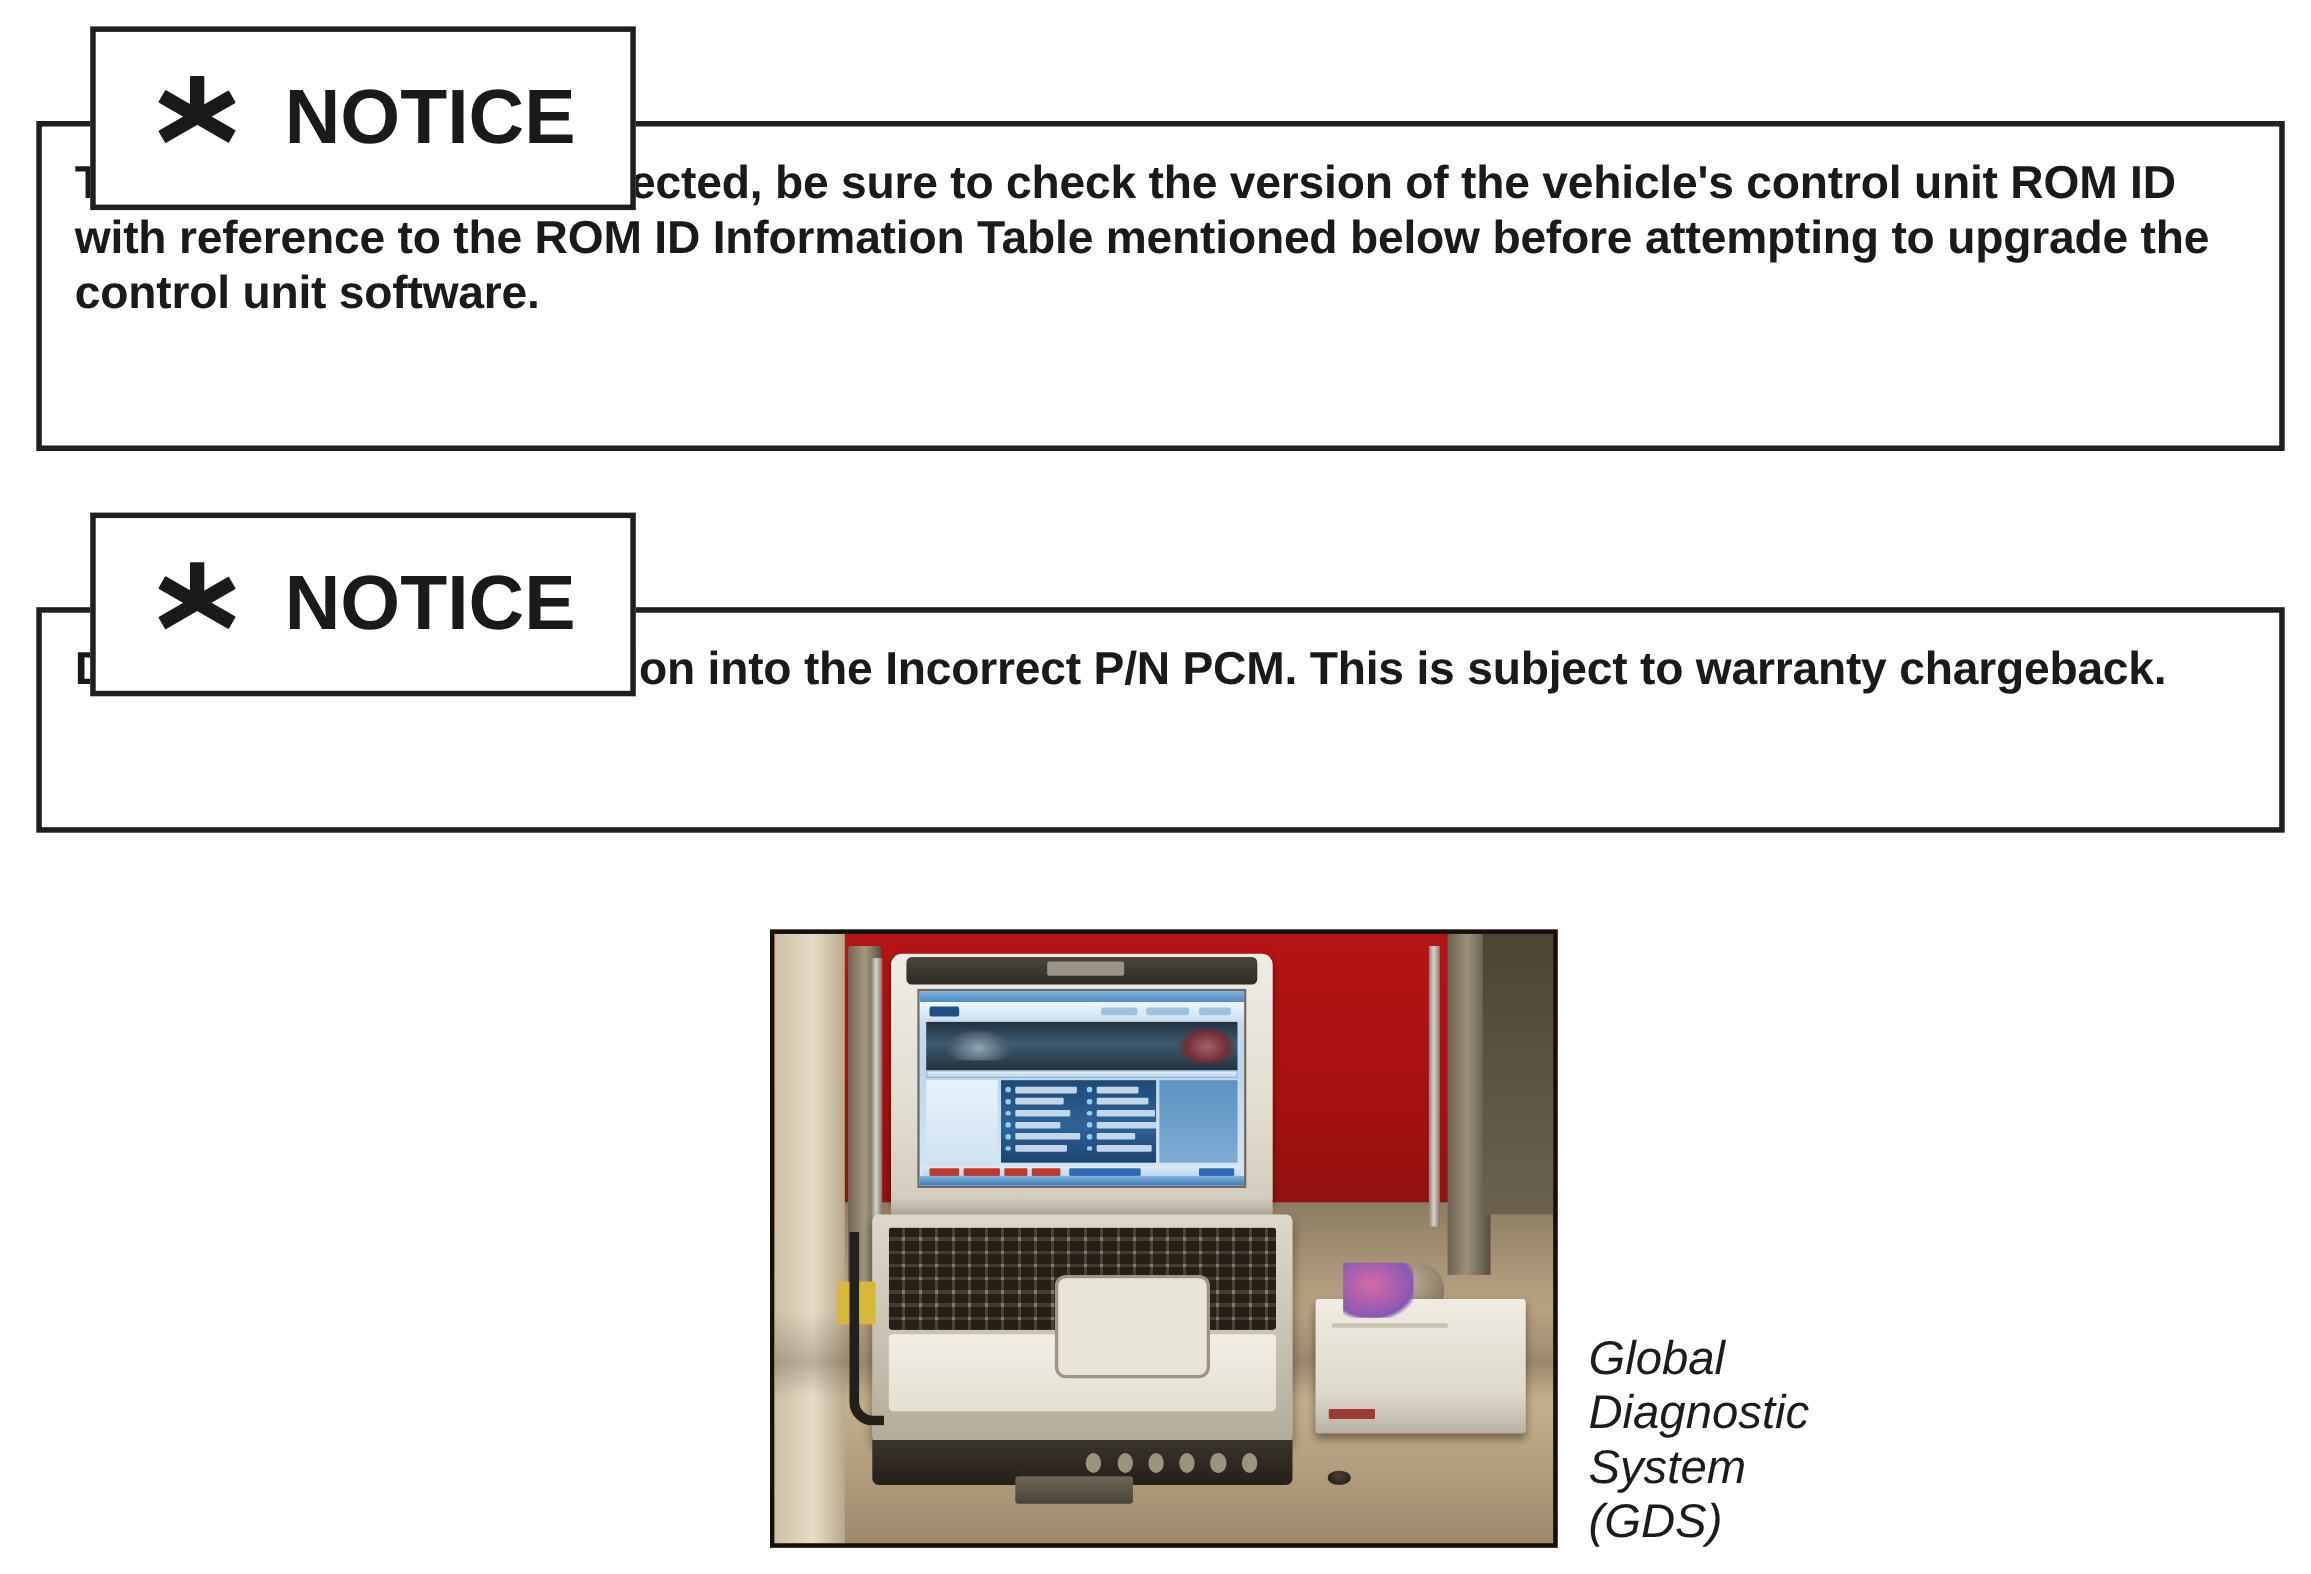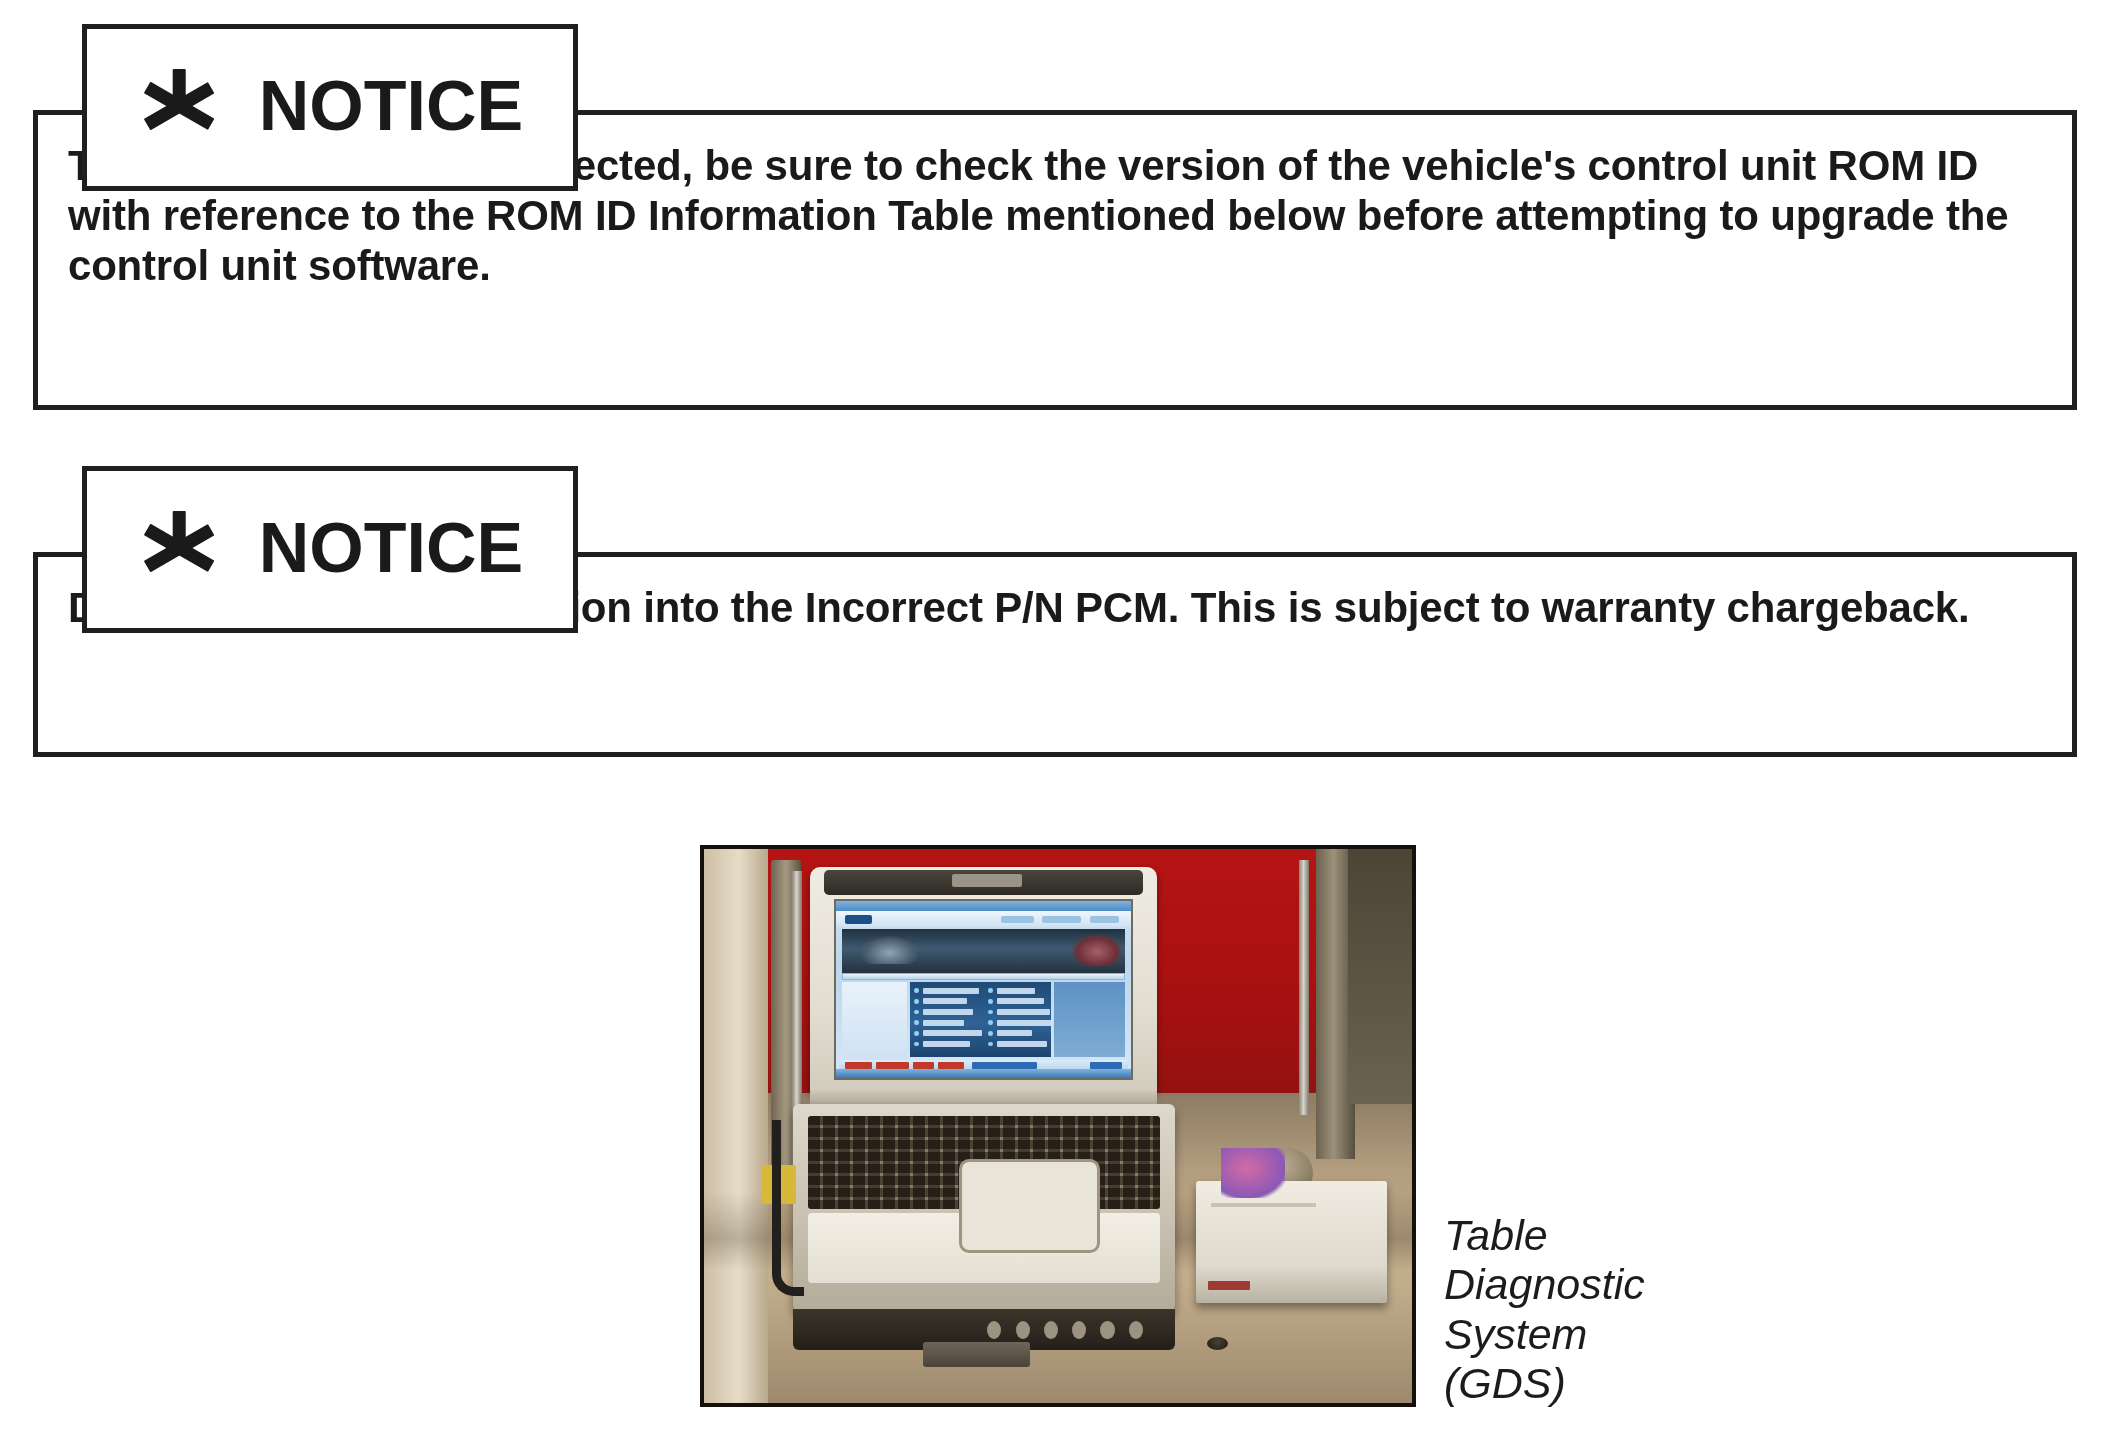--- a/index.html
+++ b/index.html
@@ -414,16 +414,16 @@
       <div class="lap-port" style="left:48%;"></div>
       <div class="lap-port" style="left:52%;"></div>
       <div class="lap-port" style="left:56%;"></div>
       <div class="lap-port" style="left:60%;"></div>
       <div class="lap-latch"></div>
       <div class="lap-cable"></div>
     </div>
   </div>
 </figure>
 
-<figcaption class="photo-caption">Table
+<figcaption class="photo-caption">Global
 Diagnostic
 System
 (GDS)</figcaption>
 
 </body></html>

